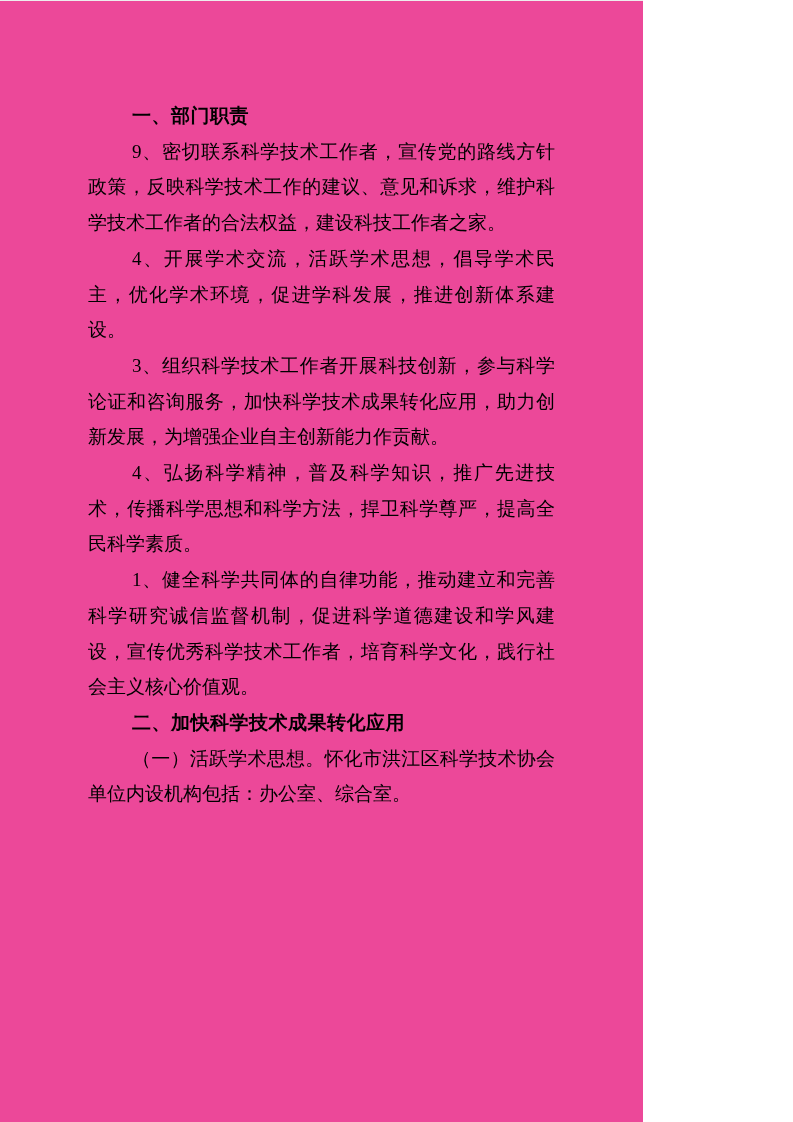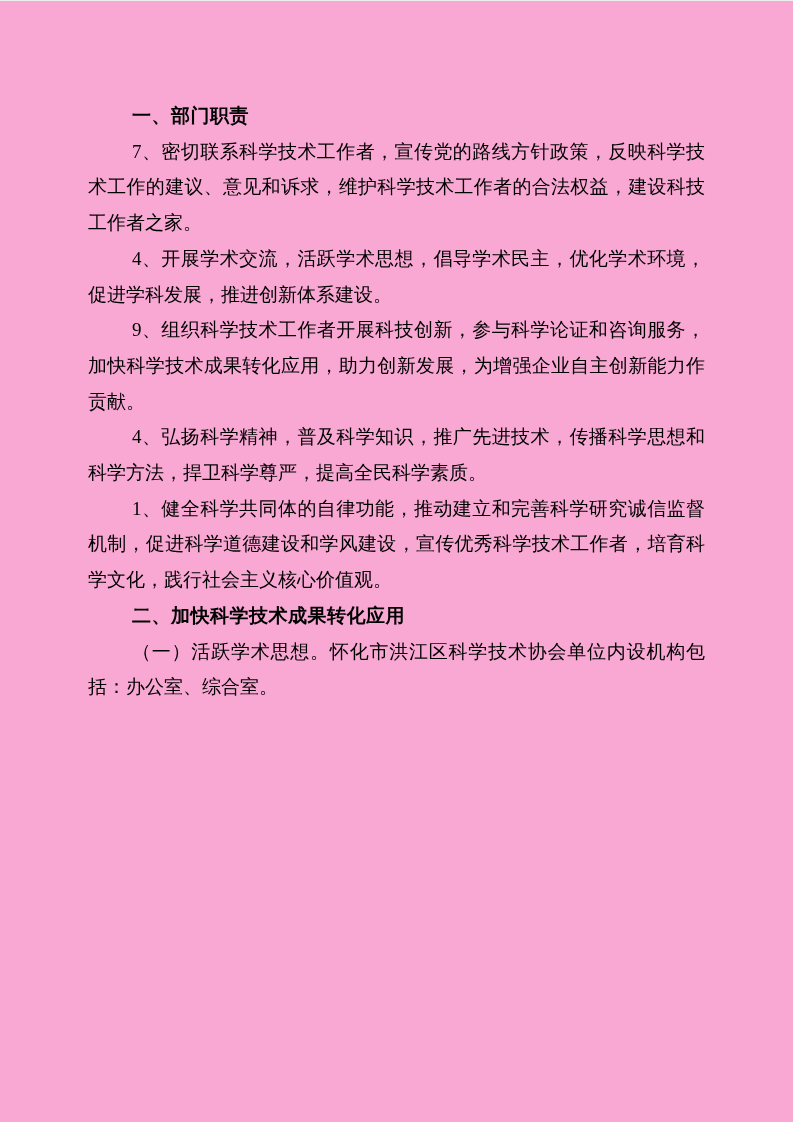--- a/index.html
+++ b/index.html
@@ -2,24 +2,24 @@
 <html><head>
 <meta charset="utf-8">
 <style>
   html, body {
     margin: 0;
     padding: 0;
     background: #ffffff;
   }
   .page {
     position: relative;
-    width: 793px;
+    width: 643px;
     height: 1122px;
     box-sizing: border-box;
-    background: #f9a8d4;
+    background: #ec4899;
     border-top: 1px solid #ededed;
     padding: 97px 88px 0 88px;
     overflow: hidden;
   }
   .content {
     color: #000000;
     font-family: "Liberation Serif", "DejaVu Serif", serif;
     font-size: 19px;
     line-height: 35.7px;
     text-align: justify;
@@ -39,21 +39,21 @@
     text-align: left;
     letter-spacing: 0.5px;
   }
 </style>
 </head>
 <body>
 
 <div class="page">
   <div class="content" id="content">
       <h2 class="heading">一、部门职责</h2>
-      <p class="paragraph">7、密切联系科学技术工作者，宣传党的路线方针政策，反映科学技术工作的建议、意见和诉求，维护科学技术工作者的合法权益，建设科技工作者之家。</p>
+      <p class="paragraph">9、密切联系科学技术工作者，宣传党的路线方针政策，反映科学技术工作的建议、意见和诉求，维护科学技术工作者的合法权益，建设科技工作者之家。</p>
       <p class="paragraph">4、开展学术交流，活跃学术思想，倡导学术民主，优化学术环境，促进学科发展，推进创新体系建设。</p>
-      <p class="paragraph">9、组织科学技术工作者开展科技创新，参与科学论证和咨询服务，加快科学技术成果转化应用，助力创新发展，为增强企业自主创新能力作贡献。</p>
+      <p class="paragraph">3、组织科学技术工作者开展科技创新，参与科学论证和咨询服务，加快科学技术成果转化应用，助力创新发展，为增强企业自主创新能力作贡献。</p>
       <p class="paragraph">4、弘扬科学精神，普及科学知识，推广先进技术，传播科学思想和科学方法，捍卫科学尊严，提高全民科学素质。</p>
       <p class="paragraph">1、健全科学共同体的自律功能，推动建立和完善科学研究诚信监督机制，促进科学道德建设和学风建设，宣传优秀科学技术工作者，培育科学文化，践行社会主义核心价值观。</p>
       <h2 class="heading">二、加快科学技术成果转化应用</h2>
       <p class="paragraph">（一）活跃学术思想。怀化市洪江区科学技术协会单位内设机构包括：办公室、综合室。</p>
     </div>
 </div>
 
 </body></html>

